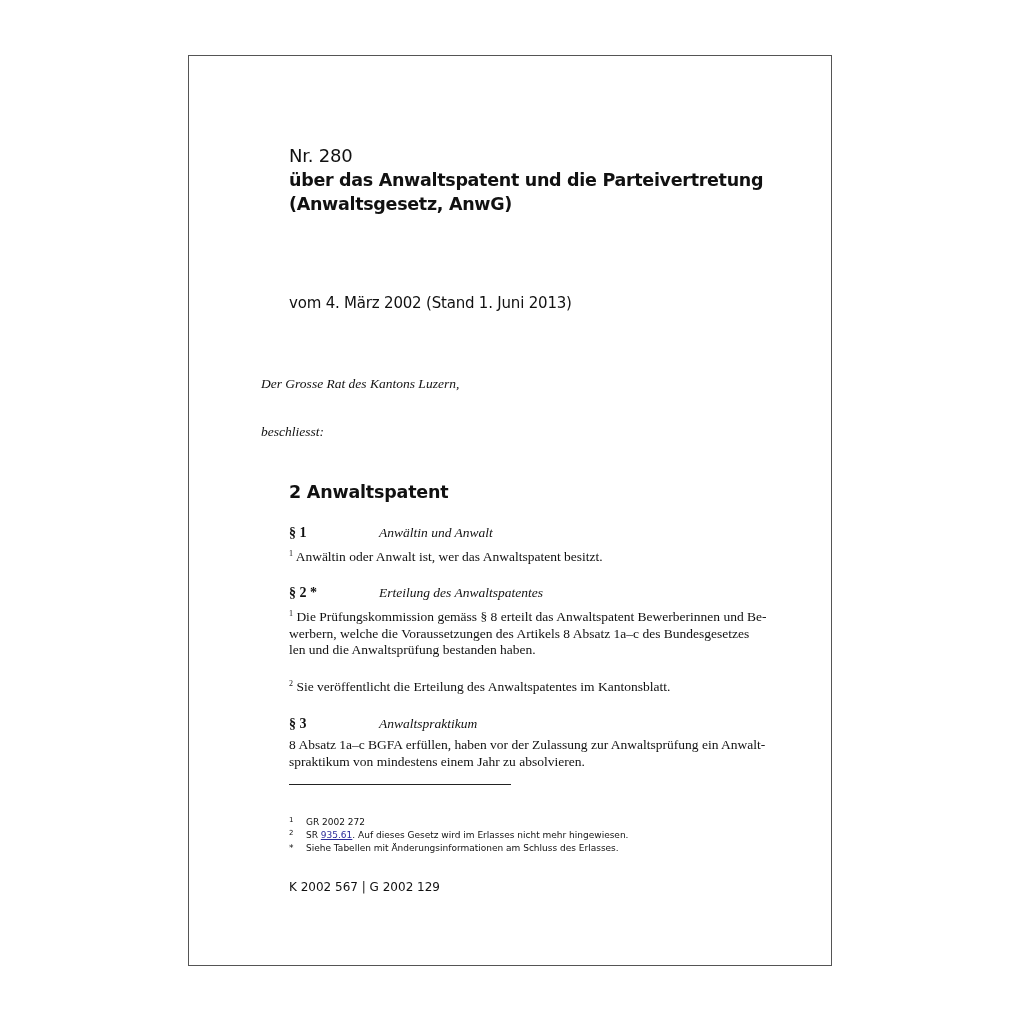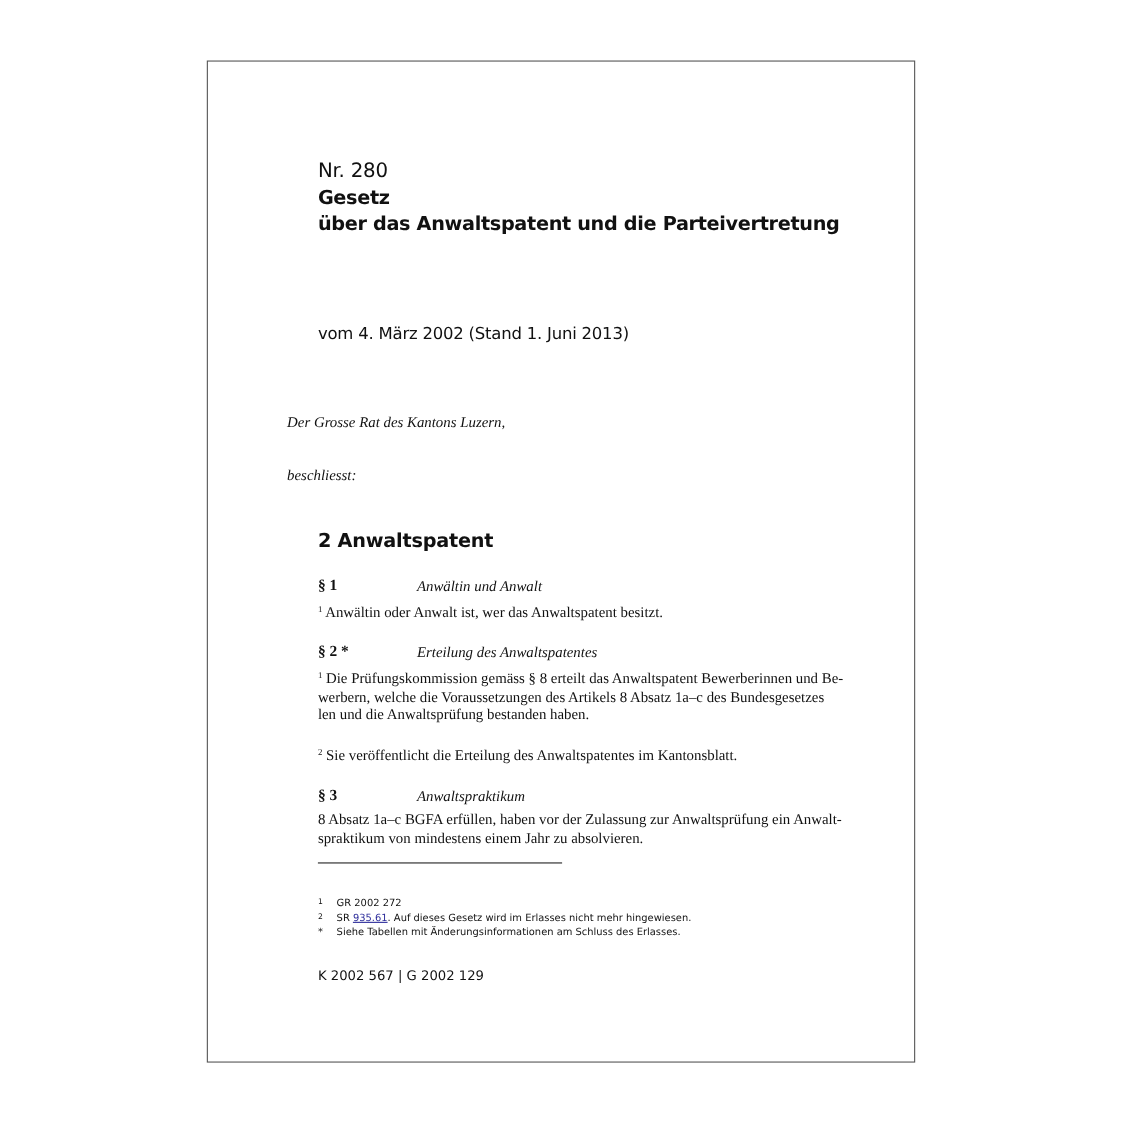--- a/index.html
+++ b/index.html
@@ -60,22 +60,22 @@
     .docref { left: 100px; top: 824px; font-size: 12px; letter-spacing: 0px; }
   </style>
 </head>
 <body>
 
 <div class="page">
 
   <div class="abs sans nr">Nr. 280</div>
 
   <div class="abs sans title">
-    <div>Gesetz</div>
     <div>über das Anwaltspatent und die Parteivertretung</div>
+    <div>(Anwaltsgesetz, AnwG)</div>
   </div>
 
   <div class="abs sans date">vom 4. März 2002 (Stand 1. Juni 2013)</div>
 
   <div class="abs serif preamble pre1">Der Grosse Rat des Kantons Luzern,</div>
   <div class="abs serif preamble pre3">beschliesst:</div>
 
   <div class="abs sans chapter">2 Anwaltspatent</div>
 
   <div class="abs serif para-head ph1">

